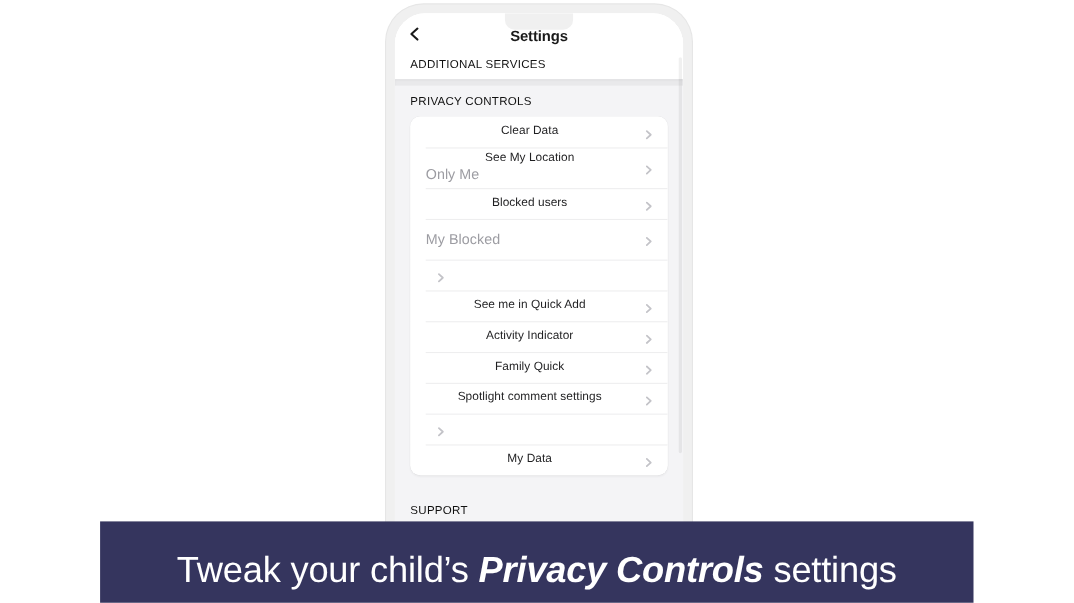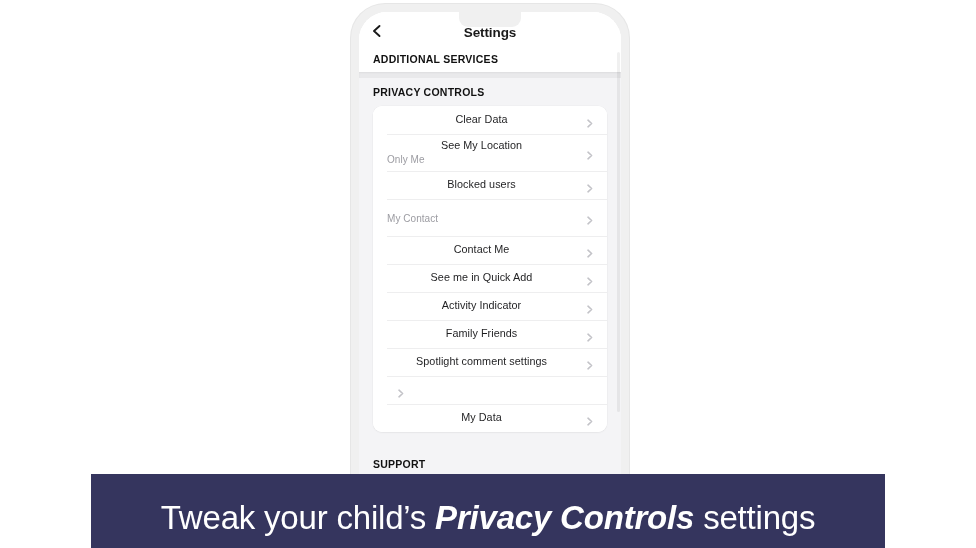--- a/index.html
+++ b/index.html
@@ -82,21 +82,21 @@
     text-align: center;
     font-size: 13.5px;
     font-weight: bold;
     color: #1a1a1a;
     letter-spacing: -0.1px;
   }
 
   
   .section-header {
     font-size: 10.5px;
-    font-weight: bold;
+    font-weight: normal;
     color: #111111;
     letter-spacing: 0.25px;
     padding: 0 14px;
     display: flex;
     align-items: center;
   }
   #sec-additional {
     height: 26px;
     background: #ffffff;
   }
@@ -161,21 +161,21 @@
     min-width: 0;
   }
   .row-title {
     font-size: 10.8px;
     color: #1f1f21;
     line-height: 1.25;
     letter-spacing: 0.05px;
     text-align: center;
   }
   .row-subtitle {
-    font-size: 10px;
+    font-size: 13px;
     color: #9c9ca2;
     line-height: 1.3;
     margin-top: 1px;
     letter-spacing: 0.05px;
   }
   .row-chevron {
     flex: 0 0 auto;
     width: 11px;
     height: 11px;
     margin-left: 8px;
@@ -281,33 +281,30 @@
             </span>
             <span class="row-chevron">
               <svg viewBox="0 0 11 11" width="11" height="11" aria-hidden="true">
                 <polyline points="4,2.2 7.6,5.5 4,8.8" fill="none" stroke="#c3c3c8" stroke-width="1.6" stroke-linecap="round" stroke-linejoin="round"></polyline>
               </svg>
             </span>
           </div>
 
           <div class="list-row two-line">
             <span class="row-text">
-              <span class="row-subtitle">My Contact</span>
-            </span>
-            <span class="row-chevron">
-              <svg viewBox="0 0 11 11" width="11" height="11" aria-hidden="true">
-                <polyline points="4,2.2 7.6,5.5 4,8.8" fill="none" stroke="#c3c3c8" stroke-width="1.6" stroke-linecap="round" stroke-linejoin="round"></polyline>
-              </svg>
-            </span>
-          </div>
-
-          <div class="list-row">
-            <span class="row-text">
-              <span class="row-title">Contact Me</span>
-            </span>
+              <span class="row-subtitle">My Blocked</span>
+            </span>
+            <span class="row-chevron">
+              <svg viewBox="0 0 11 11" width="11" height="11" aria-hidden="true">
+                <polyline points="4,2.2 7.6,5.5 4,8.8" fill="none" stroke="#c3c3c8" stroke-width="1.6" stroke-linecap="round" stroke-linejoin="round"></polyline>
+              </svg>
+            </span>
+          </div>
+
+          <div class="list-row">
             <span class="row-chevron">
               <svg viewBox="0 0 11 11" width="11" height="11" aria-hidden="true">
                 <polyline points="4,2.2 7.6,5.5 4,8.8" fill="none" stroke="#c3c3c8" stroke-width="1.6" stroke-linecap="round" stroke-linejoin="round"></polyline>
               </svg>
             </span>
           </div>
 
           <div class="list-row">
             <span class="row-text">
               <span class="row-title">See me in Quick Add</span>
@@ -325,21 +322,21 @@
             </span>
             <span class="row-chevron">
               <svg viewBox="0 0 11 11" width="11" height="11" aria-hidden="true">
                 <polyline points="4,2.2 7.6,5.5 4,8.8" fill="none" stroke="#c3c3c8" stroke-width="1.6" stroke-linecap="round" stroke-linejoin="round"></polyline>
               </svg>
             </span>
           </div>
 
           <div class="list-row">
             <span class="row-text">
-              <span class="row-title">Family Friends</span>
+              <span class="row-title">Family Quick</span>
             </span>
             <span class="row-chevron">
               <svg viewBox="0 0 11 11" width="11" height="11" aria-hidden="true">
                 <polyline points="4,2.2 7.6,5.5 4,8.8" fill="none" stroke="#c3c3c8" stroke-width="1.6" stroke-linecap="round" stroke-linejoin="round"></polyline>
               </svg>
             </span>
           </div>
 
           <div class="list-row">
             <span class="row-text">

